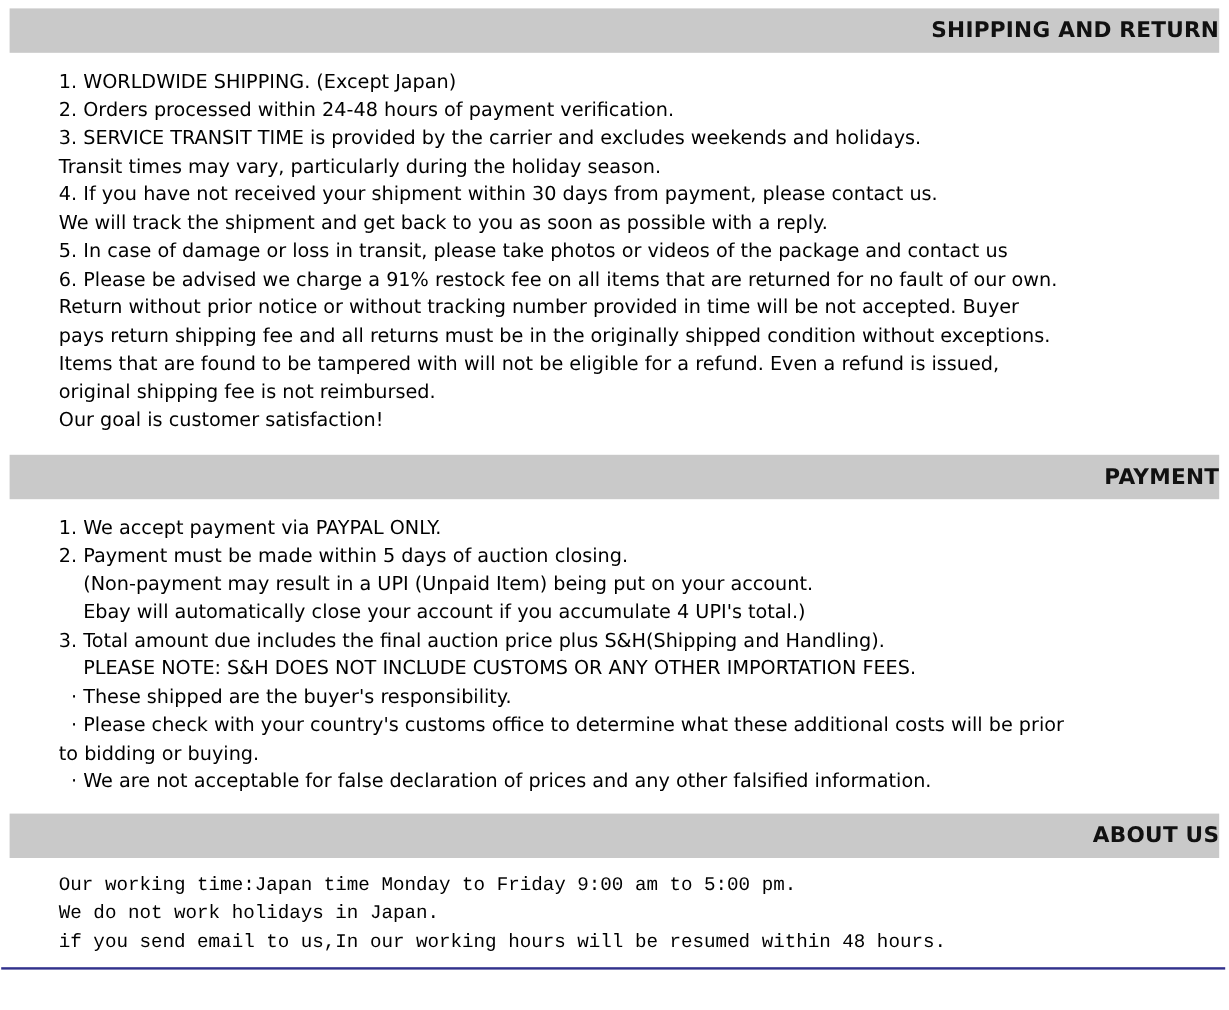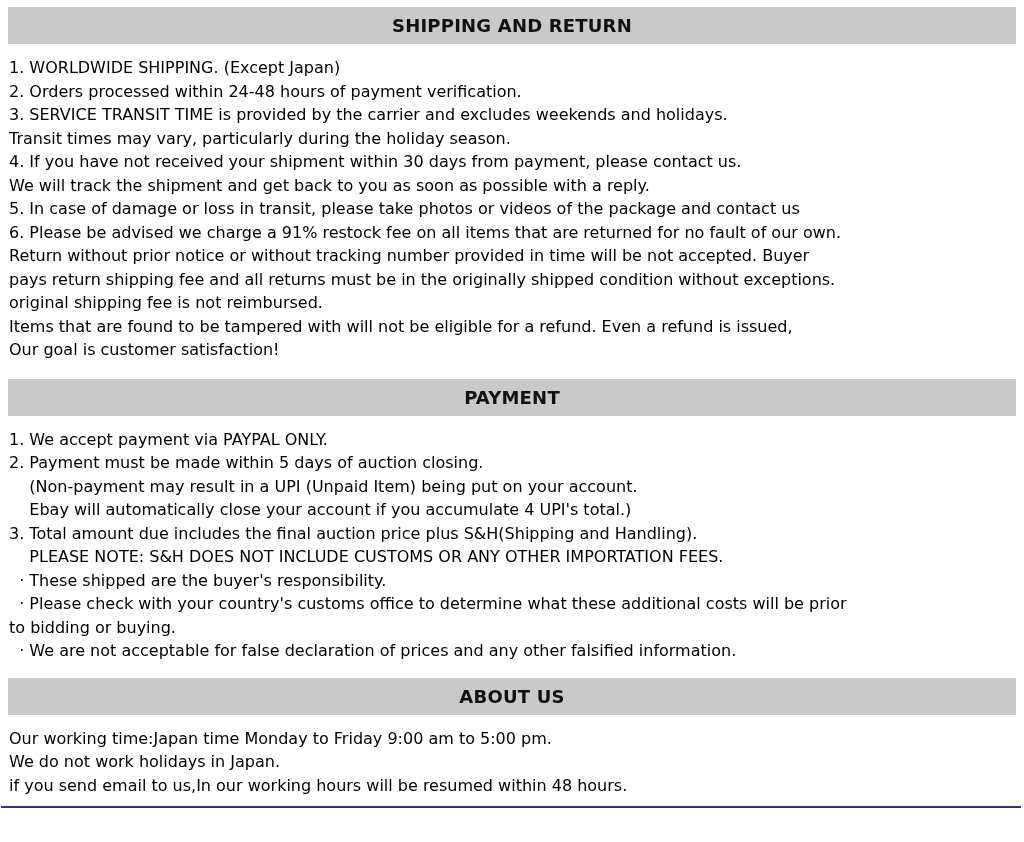--- a/index.html
+++ b/index.html
@@ -14,38 +14,40 @@
     font-size: 16px;
     color: #000000;
     overflow: hidden;
   }
   .section-bar {
     height: 37px;
     margin: 0 8px;
     background: #c9c9c9;
     display: flex;
     align-items: center;
-    justify-content: center;
+    justify-content: flex-end;
     font-weight: bold;
     font-size: 18px;
     letter-spacing: 0.2px;
     color: #111111;
   }
   .section-bar.first {
     margin-top: 7px;
   }
   .section-body {
     padding: 12px 6px 17px 9px;
+    margin-left: 40px;
   }
   .section-body.payment {
     padding-bottom: 15px;
   }
   .section-body.about {
     padding-top: 12px;
     padding-bottom: 0;
+    font-family: Liberation Mono, monospace;
   }
   .text-line {
     line-height: 23.5px;
     white-space: pre-wrap;
   }
   hr.bottom-divider {
     border: none;
     border-top: 2px solid #31318c;
     margin: 9px 3px 0 1px;
   }
@@ -62,22 +64,22 @@
     <div class="text-line">1. WORLDWIDE SHIPPING. (Except Japan)</div>
     <div class="text-line">2. Orders processed within 24-48 hours of payment verification.</div>
     <div class="text-line">3. SERVICE TRANSIT TIME is provided by the carrier and excludes weekends and holidays.</div>
     <div class="text-line">Transit times may vary, particularly during the holiday season.</div>
     <div class="text-line">4. If you have not received your shipment within 30 days from payment, please contact us.</div>
     <div class="text-line">We will track the shipment and get back to you as soon as possible with a reply.</div>
     <div class="text-line">5. In case of damage or loss in transit, please take photos or videos of the package and contact us</div>
     <div class="text-line">6. Please be advised we charge a 91% restock fee on all items that are returned for no fault of our own.</div>
     <div class="text-line">Return without prior notice or without tracking number provided in time will be not accepted. Buyer</div>
     <div class="text-line">pays return shipping fee and all returns must be in the originally shipped condition without exceptions.</div>
+    <div class="text-line">Items that are found to be tampered with will not be eligible for a refund. Even a refund is issued,</div>
     <div class="text-line">original shipping fee is not reimbursed.</div>
-    <div class="text-line">Items that are found to be tampered with will not be eligible for a refund. Even a refund is issued,</div>
     <div class="text-line">Our goal is customer satisfaction!</div>
   </div>
 
   <div class="section-bar">
     <span>PAYMENT</span>
   </div>
   <div class="section-body payment">
     <div class="text-line">1. We accept payment via PAYPAL ONLY.</div>
     <div class="text-line">2. Payment must be made within 5 days of auction closing.</div>
     <div class="text-line">    (Non-payment may result in a UPI (Unpaid Item) being put on your account.</div>

